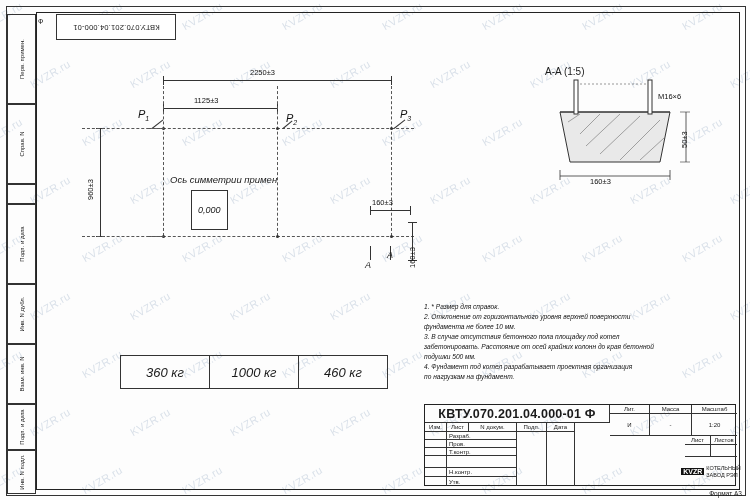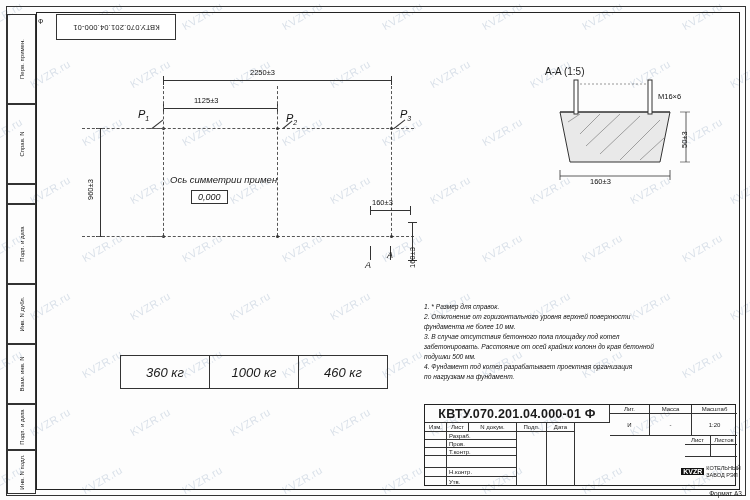--- a/index.html
+++ b/index.html
@@ -229,21 +229,21 @@
     <div class="node" style="left:330px;top:185px;"></div>
 
     <div class="thin" style="left:40px;top:78px;width:1px;height:108px;"></div>
     <div class="thin" style="left:36px;top:78px;width:9px;height:1px;"></div>
     <div class="thin" style="left:36px;top:186px;width:9px;height:1px;"></div>
     <div class="dim-txt" style="left:26px;top:150px;transform:rotate(-90deg);transform-origin:left top;">960±3</div>
     <div class="dash" style="left:22px;top:78px;width:82px;"></div>
     <div class="dash" style="left:22px;top:186px;width:82px;"></div>
 
     <div style="position:absolute;left:110px;top:124px;font-size:9.5px;font-style:italic;">Ось симметрии примен</div>
-    <div style="position:absolute;left:131px;top:140px;border:1px solid #333;padding:1px 6px;font-size:9px;font-style:italic;background:#fff;">0,000</div>
+    <div style="position:absolute;left:131px;top:140px;border:1px solid #333;padding:14px 6px;font-size:9px;font-style:italic;background:#fff;">0,000</div>
 
     <div class="thin" style="left:310px;top:160px;width:40px;height:1px;"></div>
     <div class="thin" style="left:310px;top:156px;width:1px;height:9px;"></div>
     <div class="thin" style="left:350px;top:156px;width:1px;height:9px;"></div>
     <div class="dim-txt" style="left:312px;top:148px;">160±3</div>
 
     <div class="thin" style="left:352px;top:172px;width:1px;height:38px;"></div>
     <div class="thin" style="left:348px;top:172px;width:9px;height:1px;"></div>
     <div class="thin" style="left:348px;top:210px;width:9px;height:1px;"></div>
     <div class="dim-txt" style="left:348px;top:218px;transform:rotate(-90deg);transform-origin:left top;">160±3</div>

